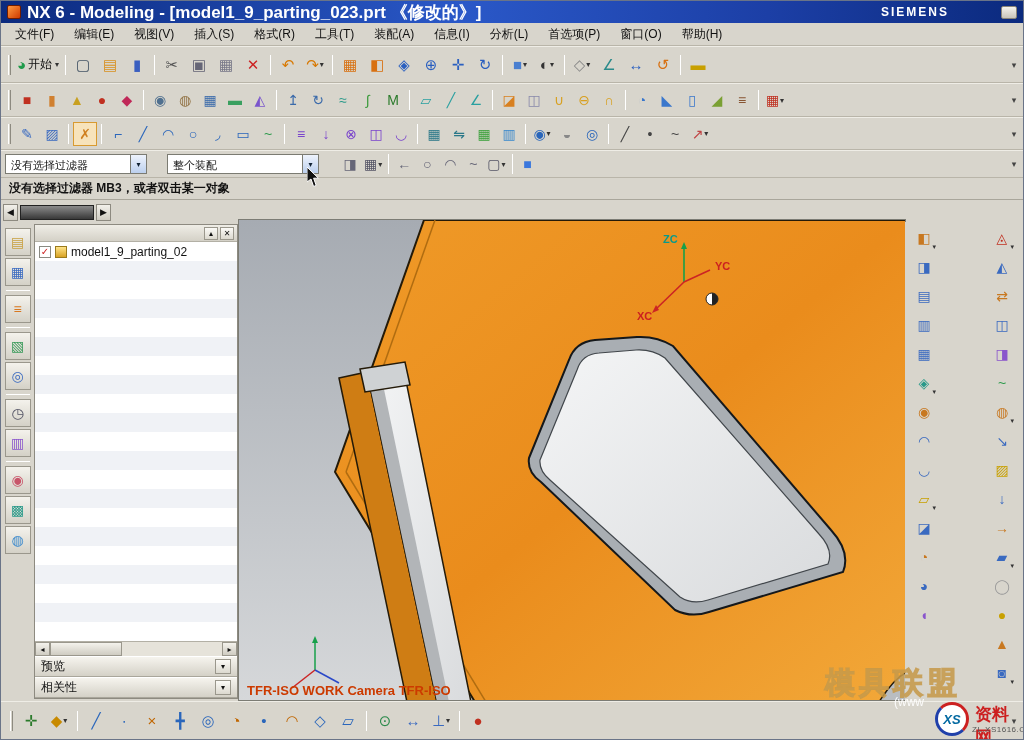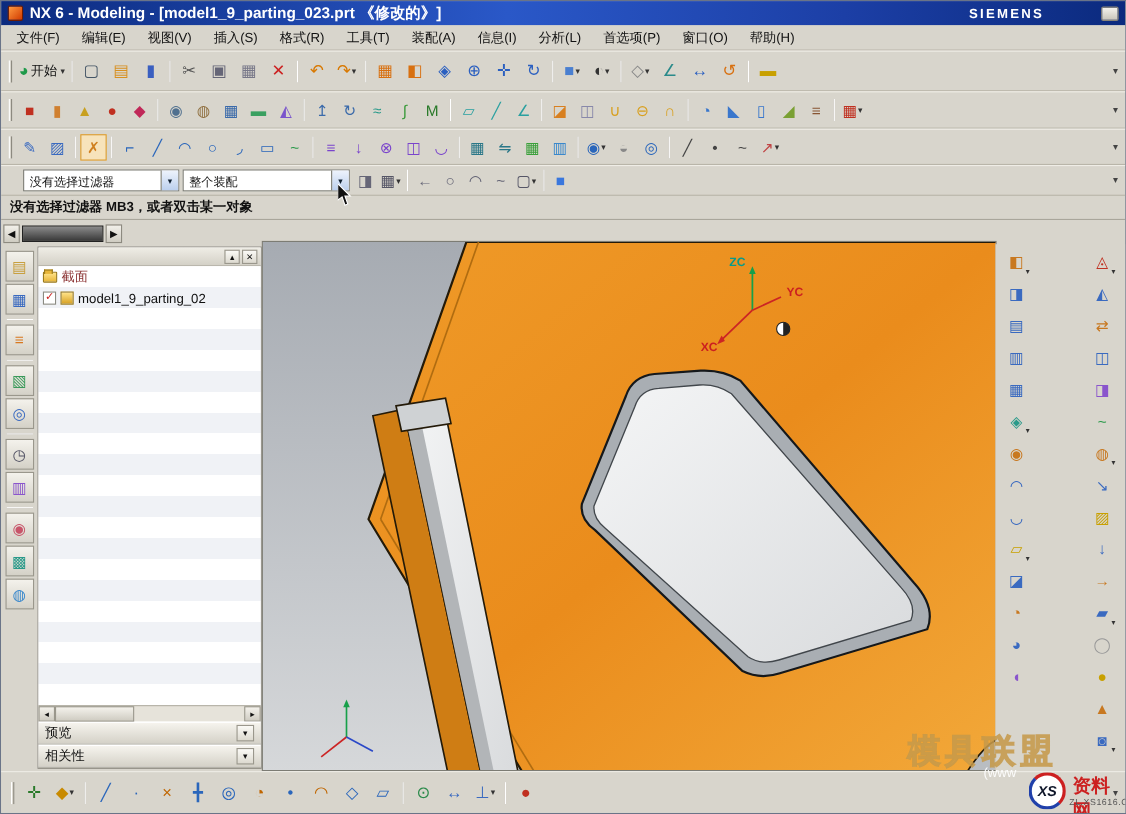--- a/index.html
+++ b/index.html
@@ -5,21 +5,21 @@
   html,body{margin:0;padding:0;background:#9aa0a8;}
   *{box-sizing:border-box;}
   .stage{position:relative;width:1024px;height:740px;overflow:hidden;
     font-family:"Liberation Sans","DejaVu Sans",sans-serif;font-size:12px;color:#111;
     background:#d8d5cc;border:1px solid #6a7488;display:flex;flex-direction:column;}
   
   .titlebar{height:22px;flex:0 0 22px;display:flex;align-items:center;padding:0 6px;gap:6px;
     background:linear-gradient(90deg,#0b2a7e 0%,#2a58c8 45%,#1c3fa6 75%,#0b2a7e 100%);color:#fff;}
   .app-icon{width:14px;height:14px;border:1px solid #701c00;border-radius:2px;
     background:linear-gradient(135deg,#ff9a40,#d03a00);}
-  .title-text{flex:1;font-size:14px;font-weight:bold;white-space:nowrap;overflow:hidden;}
+  .title-text{flex:1;font-size:17px;font-weight:bold;white-space:nowrap;overflow:hidden;}
   .brand{font-size:12px;font-weight:bold;letter-spacing:2px;margin-right:46px;}
   .win-btn{width:16px;height:13px;background:linear-gradient(#f4f2ec,#c9c5ba);border:1px solid #8a8578;border-radius:2px;}
   
   .menubar{height:23px;flex:0 0 23px;display:flex;align-items:center;padding:0 4px;
     background:#d8d5cc;border-bottom:1px solid #b9b5a9;}
   .menu-item{padding:3px 8px;cursor:default;}
   
   .tstrip{display:flex;align-items:center;padding:0 4px;gap:1px;position:relative;
     background:#d8d5cc;border-top:1px solid #efede6;border-bottom:1px solid #b9b5a9;}
   .row1{height:37px;flex:0 0 37px;}
@@ -31,21 +31,21 @@
   .tbtn.pressed{border:1px solid #d89a30;background:#f7e3bb;}
   .ic{font-size:14px;line-height:1;}
   .row1 .ic{font-size:15px;}
   .lb{font-size:12px;margin:0 2px;}
   .dd{font-size:8px;color:#333;margin-left:1px;}
   .tsep{width:1px;height:20px;background:#a3a096;border-right:1px solid #fff;margin:0 3px;flex:0 0 auto;}
   .grip{width:3px;height:20px;border-left:1px solid #fff;border-right:1px solid #8d8a80;margin:0 3px;flex:0 0 auto;}
   .ovf{position:absolute;right:3px;top:50%;transform:translateY(-50%);font-size:9px;color:#444;
     width:12px;text-align:center;cursor:default;}
   
-  .selbar{height:28px;flex:0 0 28px;display:flex;align-items:center;gap:3px;padding:0 20px;position:relative;
+  .selbar{height:28px;flex:0 0 28px;display:flex;align-items:center;gap:20px;padding:0 4px;position:relative;
     background:#d8d5cc;border-top:1px solid #efede6;border-bottom:1px solid #b9b5a9;}
   .combo{height:20px;display:flex;background:#fff;border:1px solid #7b7b72;}
   .combo .val{padding:3px 5px;font-size:11px;white-space:nowrap;overflow:hidden;flex:1;}
   .combo .cbtn{width:16px;display:flex;align-items:center;justify-content:center;font-size:8px;color:#123;
     background:linear-gradient(#eef3fc,#bcd0ee);border-left:1px solid #7b7b72;}
   .combo1{width:142px;}
   .combo2{width:152px;}
   .selbar .tbtn{min-width:22px;height:22px;}
   
   .promptbar{height:22px;flex:0 0 22px;display:flex;align-items:center;padding:0 8px;
@@ -107,21 +107,21 @@
     background:#d8d5cc;border-top:1px solid #efede6;}
   .bottombar .tbtn{min-width:26px;height:26px;}
   .bottombar .ic{font-size:15px;}
   
   .wm-big{position:absolute;left:824px;top:662px;z-index:70;font-size:30px;font-weight:bold;letter-spacing:4px;
     color:rgba(255,228,168,0.16);-webkit-text-stroke:1.2px rgba(196,152,72,0.85);white-space:nowrap;}
   .wm-www{position:absolute;left:893px;top:694px;z-index:71;color:#fff;font-size:12px;opacity:.92;}
   .wm-logo{position:absolute;left:934px;top:701px;z-index:72;width:34px;height:34px;border-radius:50%;
     background:#fff;border:3px solid #cc2020;border-left-color:#2040aa;border-bottom-color:#2040aa;
     display:flex;align-items:center;justify-content:center;font-weight:bold;font-style:italic;
-    color:#0f172a;font-size:13px;}
+    color:#0369a1;font-size:13px;}
   .wm-brand{position:absolute;left:974px;top:702px;z-index:72;color:#cc2020;font-size:17px;font-weight:bold;}
   .wm-url{position:absolute;left:971px;top:724px;z-index:72;color:#555;font-size:8px;letter-spacing:.5px;}
   .cursor{position:absolute;left:306px;top:166px;z-index:90;pointer-events:none;}
 </style>
 </head>
 <body>
 
 <div class="stage">
 
   <div class="titlebar">
@@ -511,24 +511,20 @@
           <span class="ic" style="color: rgb(58, 136, 204);">◍</span>
         </div>
       </div>
 
     <div class="navpanel">
       <div class="nav-mini">
         <div class="mini-btn">▴</div>
         <div class="mini-btn">✕</div>
       </div>
       <div class="nav-tree">
-        <div class="tree-row">
-          <span class="folder-icon"></span>
-          <span class="lbl-red">截面</span>
-        </div>
         <div class="tree-row">
           <span class="checkbox">✓</span>
           <span class="part-icon"></span>
           <span>model1_9_parting_02</span>
         </div>
       </div>
       <div class="nav-hscroll">
         <div class="sb-btn">◂</div>
         <div class="sb-track">
           <div class="sb-thumb"></div>
@@ -585,20 +581,21 @@
         <g>
           <line x1="76" y1="450" x2="76" y2="421" stroke="#17a04a" stroke-width="1.5"></line>
           <polygon points="76,416 73,423 79,423" fill="#17a04a"></polygon>
           <line x1="76" y1="450" x2="53" y2="468" stroke="#cc2424" stroke-width="1.5"></line>
           <line x1="76" y1="450" x2="100" y2="463" stroke="#2a48c8" stroke-width="1.5"></line>
         </g>
       </svg>
       <span class="axis-label" style="left:424px;top:13px;color:#0a9a8a">ZC</span>
       <span class="axis-label" style="left:476px;top:40px;color:#cc2020">YC</span>
       <span class="axis-label" style="left:398px;top:90px;color:#cc2020">XC</span>
+      <span class="view-label">TFR-ISO WORK Camera TFR-ISO</span>
     </div>
 
     <div class="rightarea">
       <div class="vstrip vcol1">
           <div class="tbtn">
             <span class="ic" style="color: rgb(200, 120, 32);">◧</span>
             <span class="dd">▾</span>
           </div>
           <div class="tbtn">
             <span class="ic" style="color: rgb(58, 106, 192);">◨</span>

